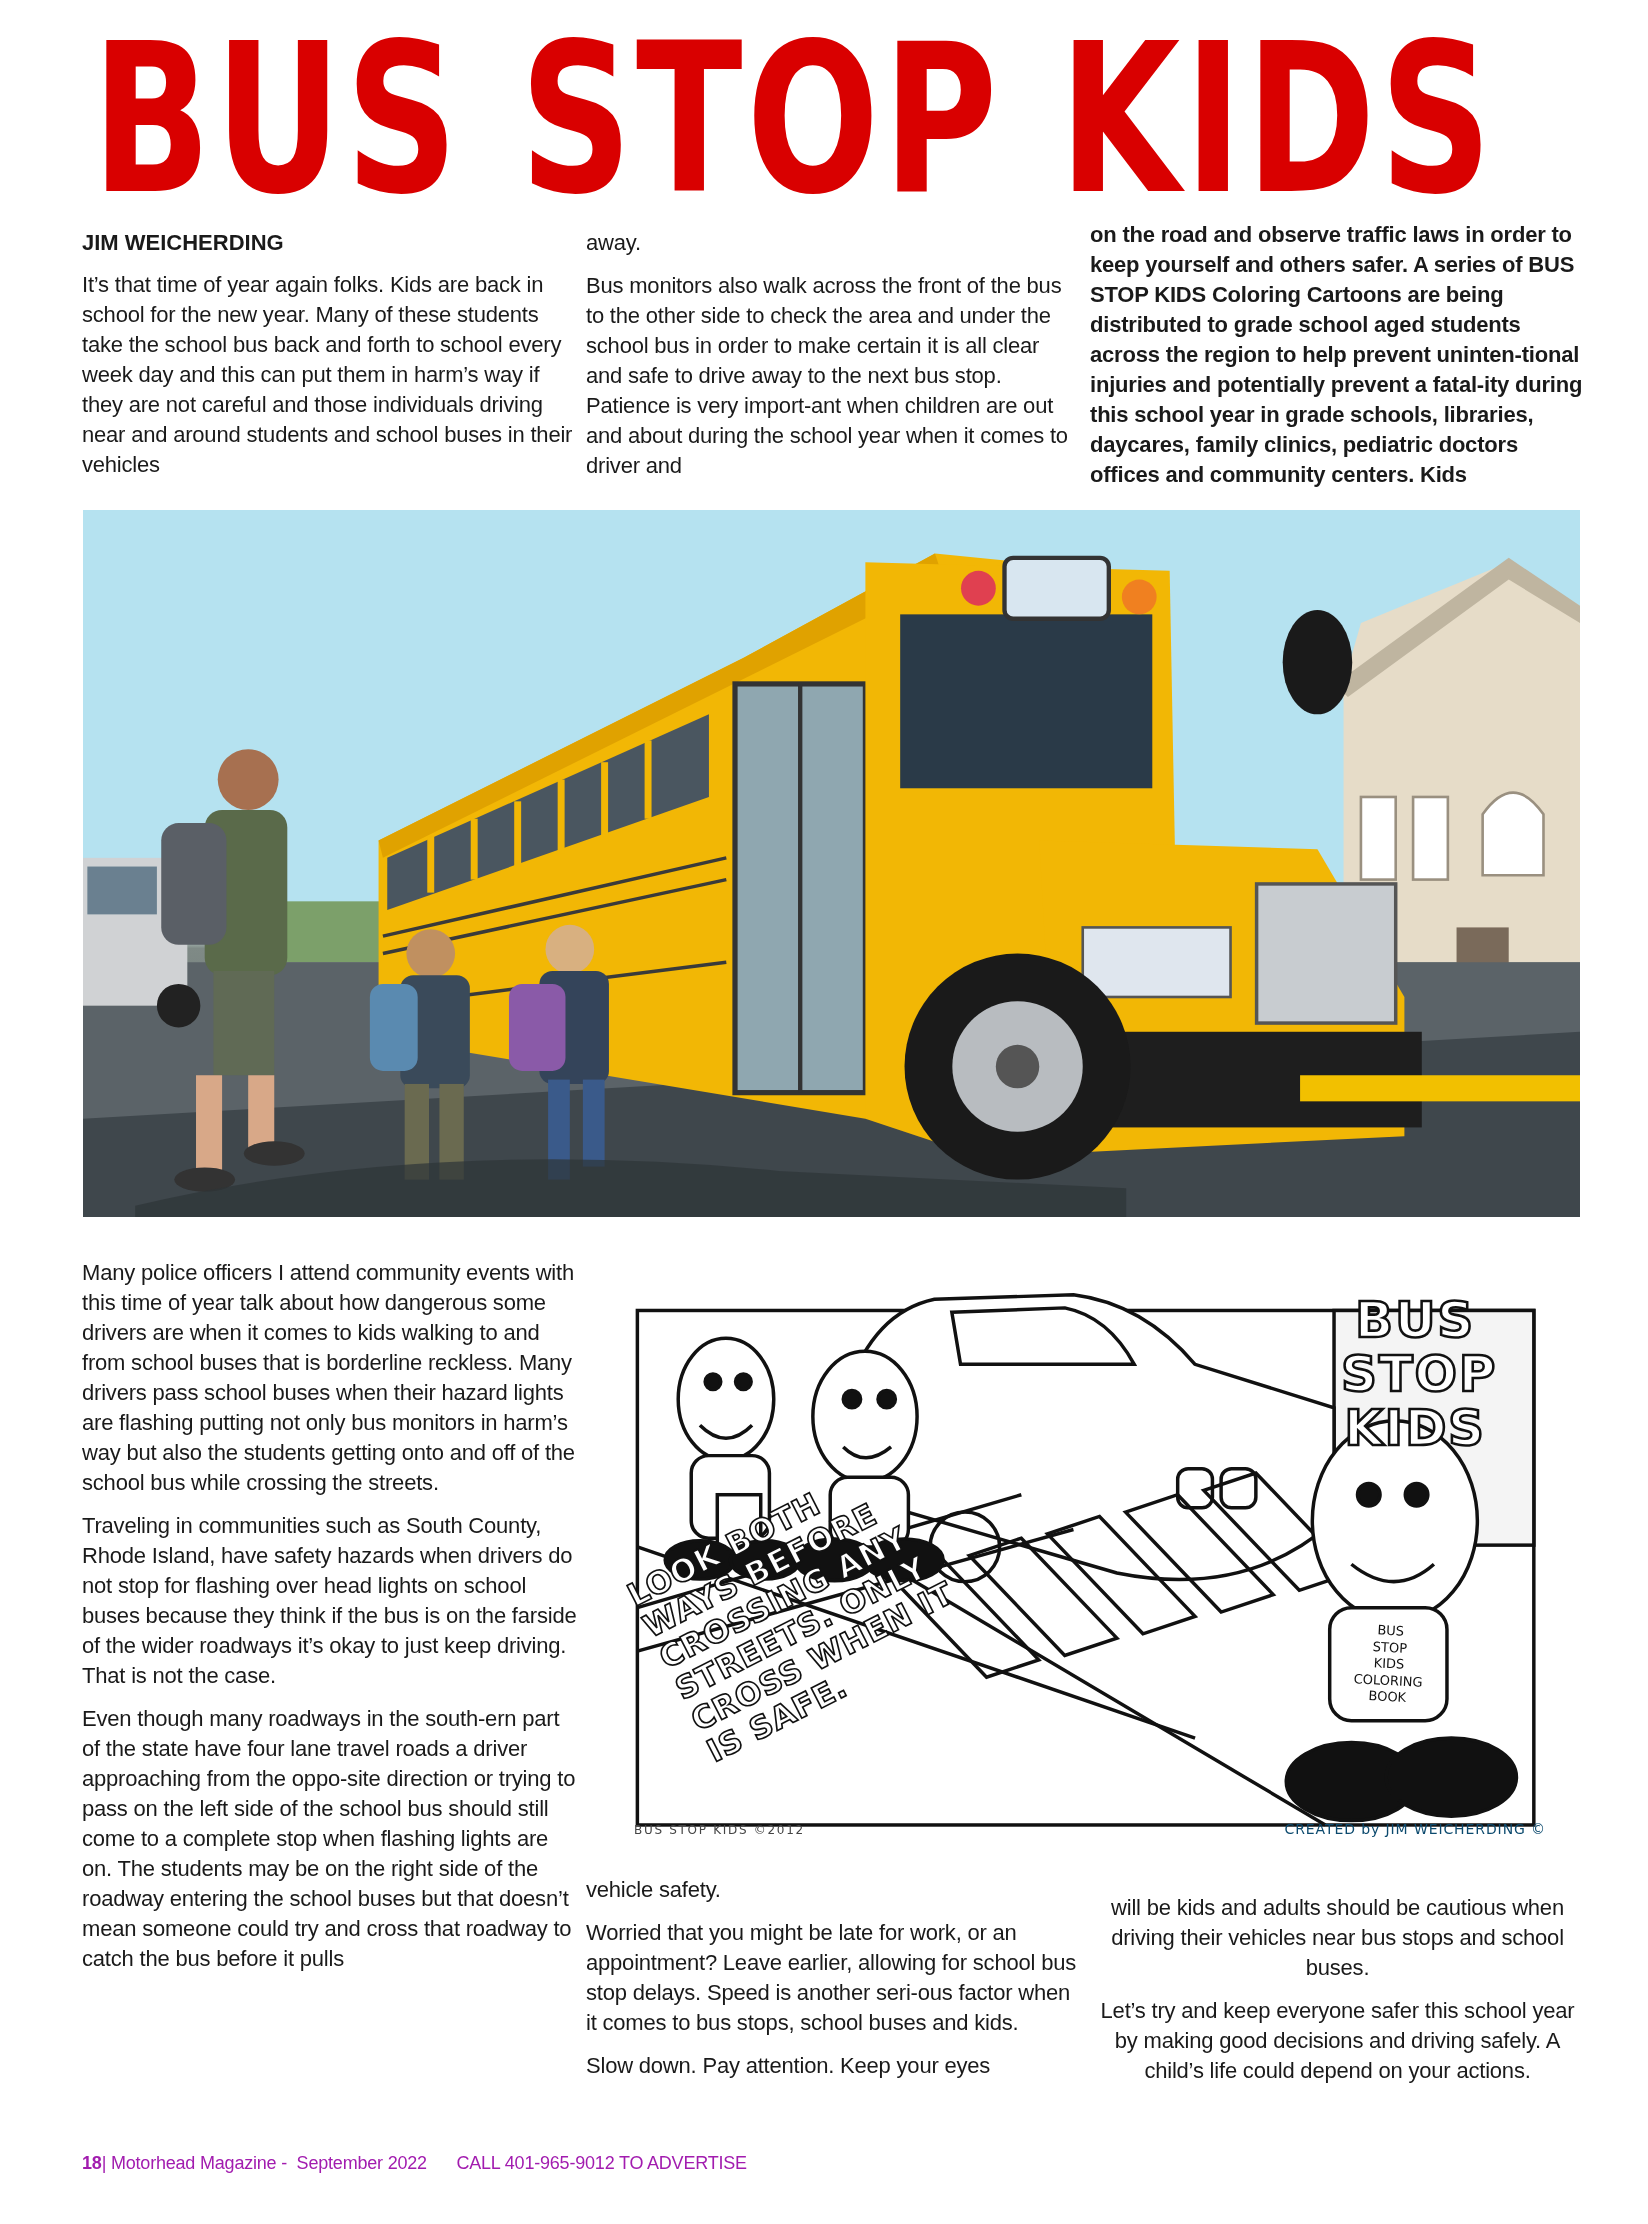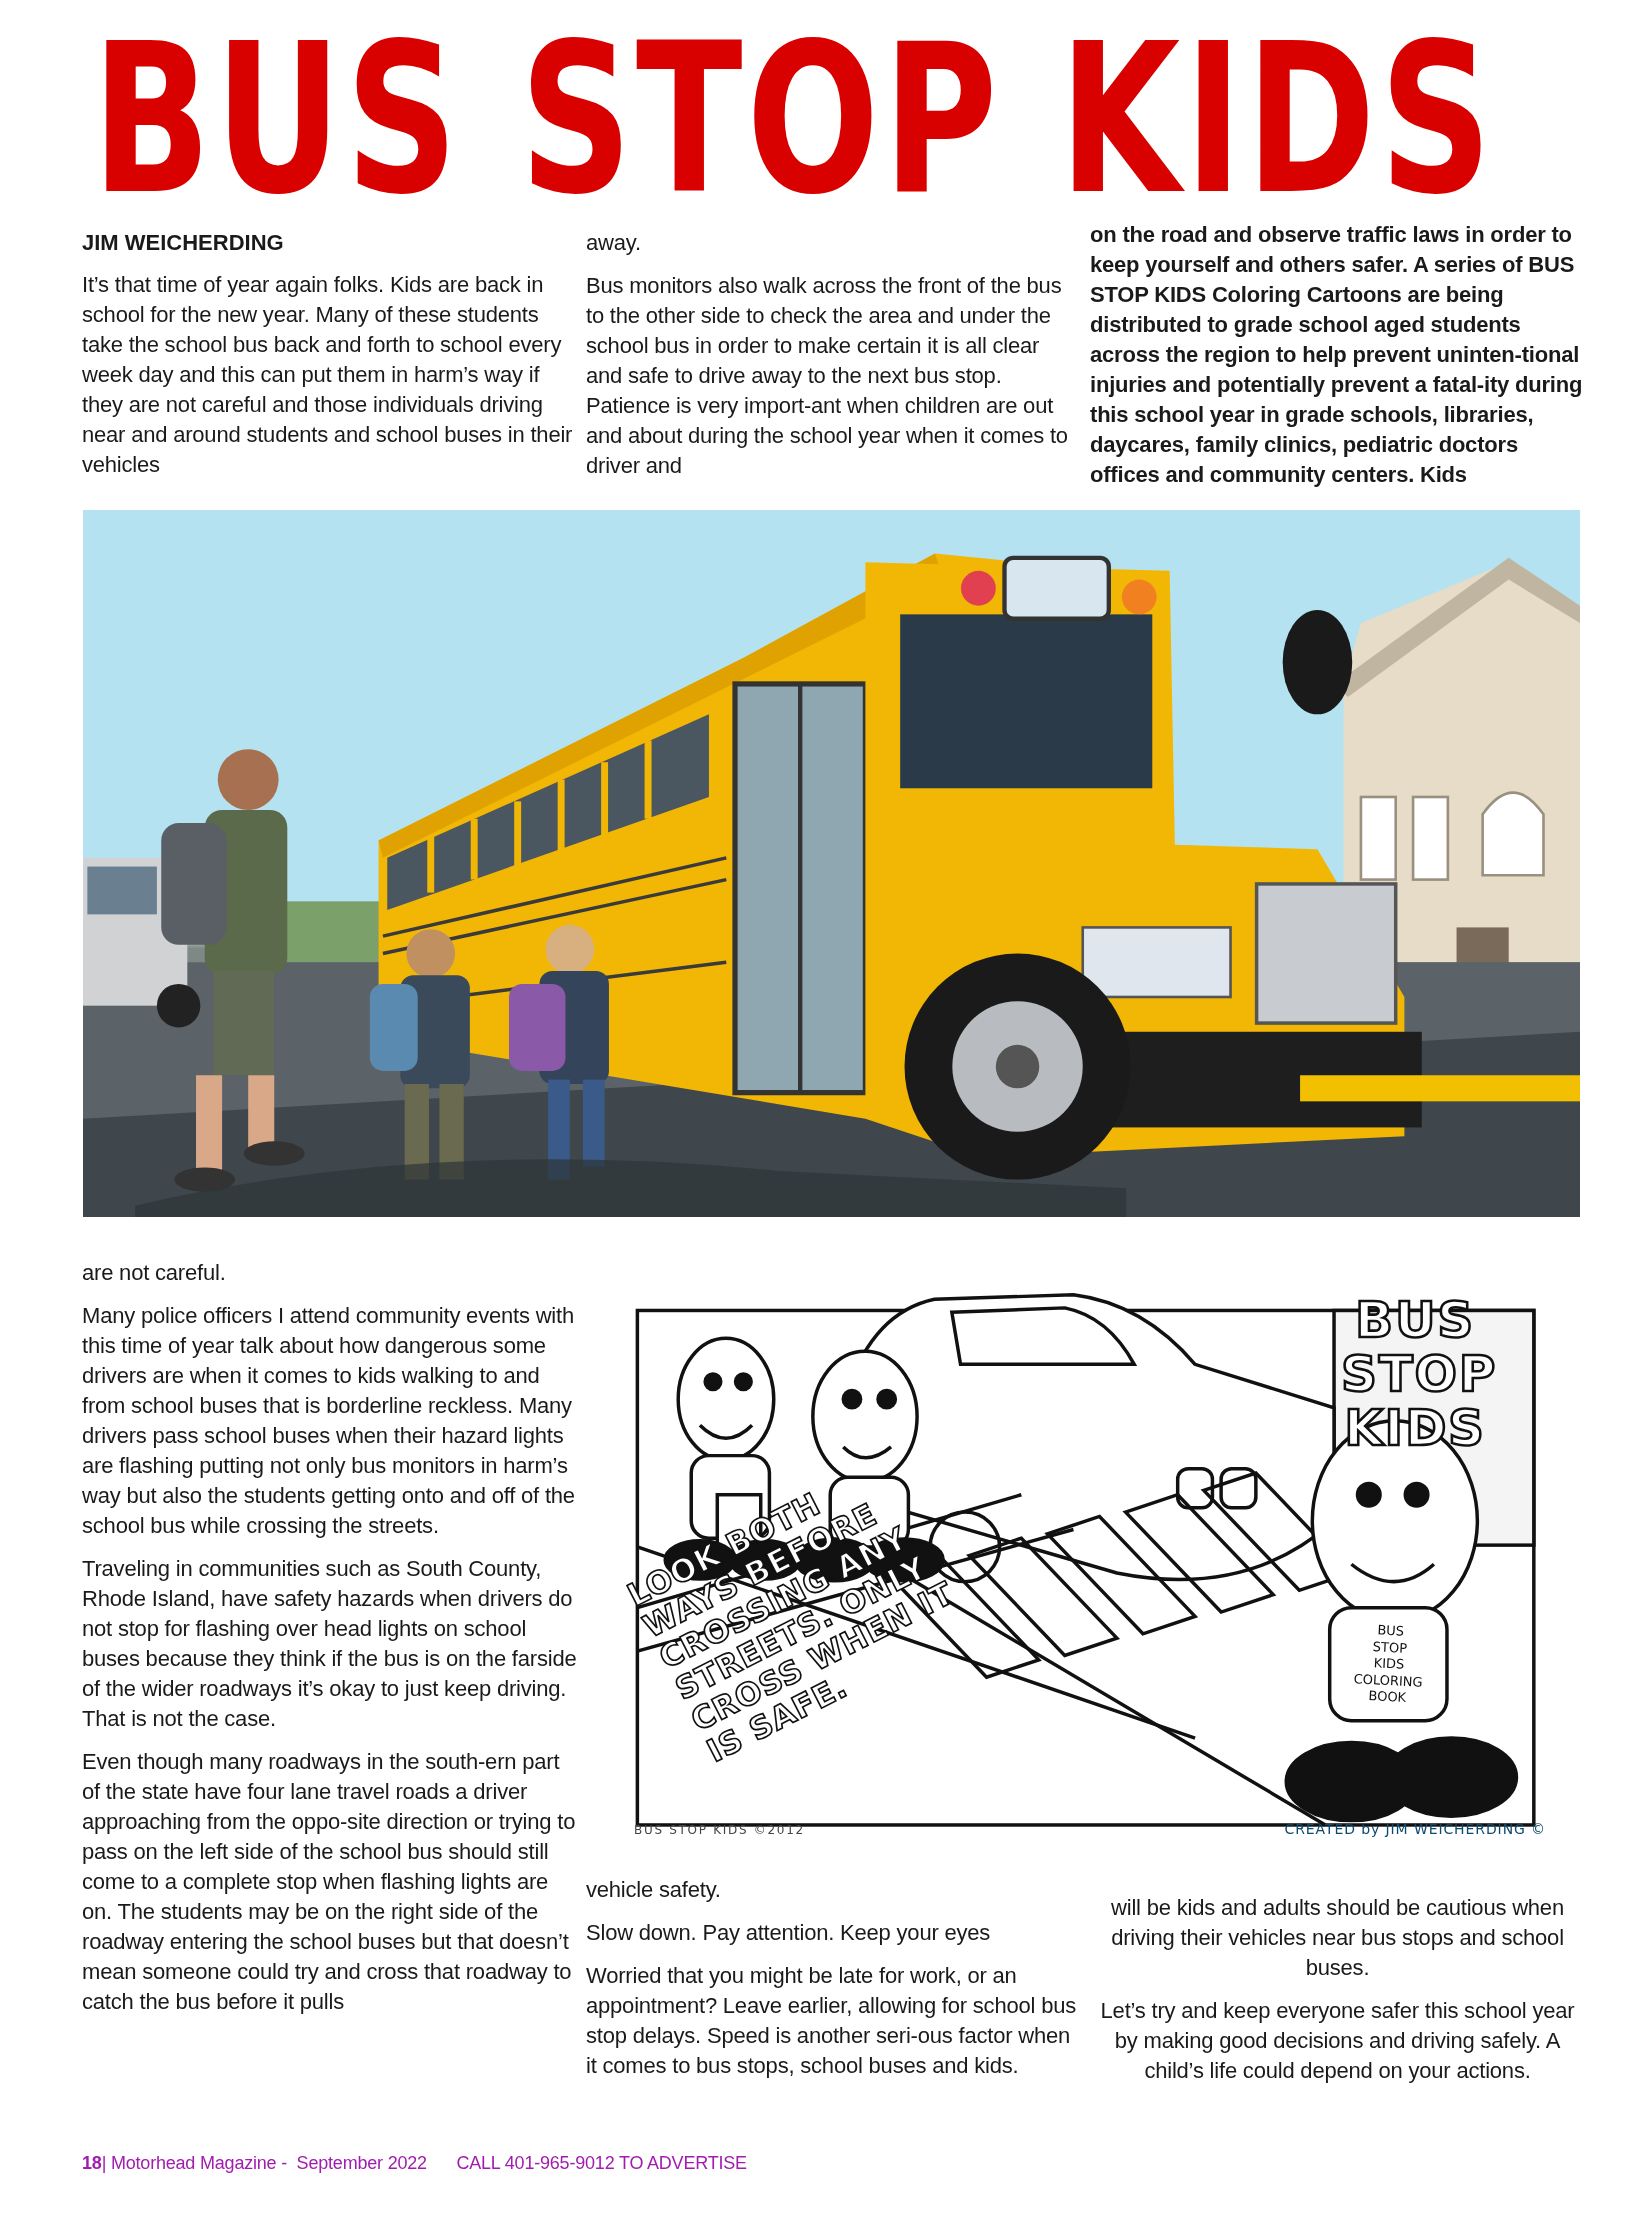--- a/index.html
+++ b/index.html
@@ -188,21 +188,20 @@
       <rect x="490" y="545" width="65" height="100" rx="15" fill="#8a5aa8"></rect>
       <rect x="535" y="655" width="25" height="115" fill="#3a5a8a"></rect>
       <rect x="575" y="655" width="25" height="100" fill="#3a5a8a"></rect>
     </g>
 
     <path d="M60 800 Q400 720 800 760 L1200 780 L1200 813 L60 813 Z" fill="#2d3438" opacity="0.7"></path>
   </svg>
 </div>
 
 <div class="col" id="col1-bot">
-  <p>are not careful.</p>
   <p>Many police officers I attend community events with this time of year talk about how dangerous some drivers are when it comes to kids walking to and from school buses that is borderline reckless. Many drivers pass school buses when their hazard lights are flashing putting not only bus monitors in harm’s way but also the students getting onto and off of the school bus while crossing the streets.</p>
   <p>Traveling in communities such as South County, Rhode Island, have safety hazards when drivers do not stop for flashing over head lights on school buses because they think if the bus is on the farside of the wider roadways it’s okay to just keep driving. That is not the case.</p>
   <p>Even though many roadways in the south-ern part of the state have four lane travel roads a driver approaching from the oppo-site direction or trying to pass on the left side of the school bus should still come to a complete stop when flashing lights are on. The students may be on the right side of the roadway entering the school buses but that doesn’t mean someone could try and cross that roadway to catch the bus before it pulls</p>
 </div>
 
 <div class="cartoon">
   <svg viewBox="0 0 1142 718" preserveAspectRatio="none">
     <g fill="none" stroke="#111" stroke-width="4">
       <rect x="58" y="88" width="1032" height="592"></rect>
 
@@ -275,22 +274,22 @@
 STOP
 KIDS
 COLORING
 BOOK</div>
   <div class="sig-left">BUS STOP KIDS ©2012</div>
   <div class="sig-right">CREATED by JIM WEICHERDING ©</div>
 </div>
 
 <div class="col" id="col2-bot">
   <p>vehicle safety.</p>
+  <p>Worried that you might be late for work, or an appointment? Leave earlier, allowing for school bus stop delays. Speed is another seri-ous factor when it comes to bus stops, school buses and kids.</p>
   <p>Slow down. Pay attention. Keep your eyes</p>
-  <p>Worried that you might be late for work, or an appointment? Leave earlier, allowing for school bus stop delays. Speed is another seri-ous factor when it comes to bus stops, school buses and kids.</p>
 </div>
 <div class="col" id="col3-bot">
   <p>will be kids and adults should be cautious when driving their vehicles near bus stops and school buses.</p>
   <p>Let’s try and keep everyone safer this school year by making good decisions and driving safely. A child’s life could depend on your actions.</p>
 </div>
 
 <div class="footer"><span class="pg">18</span><span>|</span><span> Motorhead Magazine -  September 2022</span><span class="ad">CALL 401-965-9012 TO ADVERTISE</span></div>
 
 
 </body></html>

